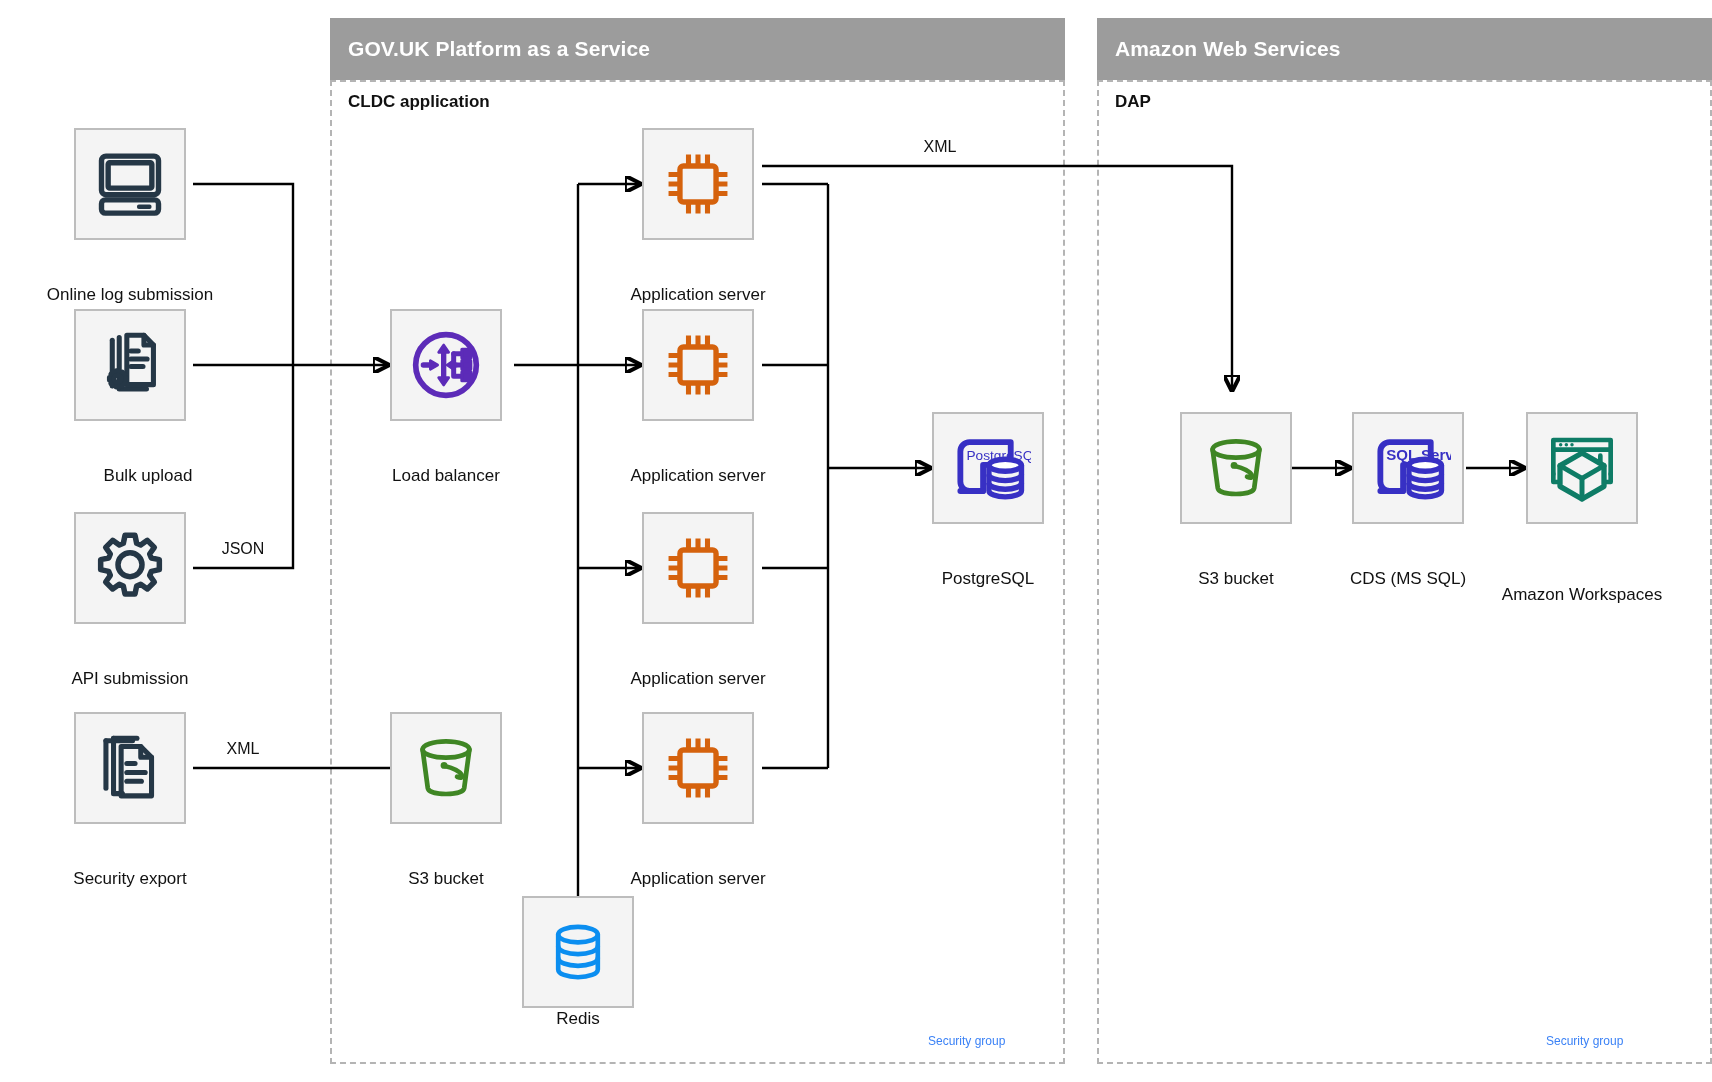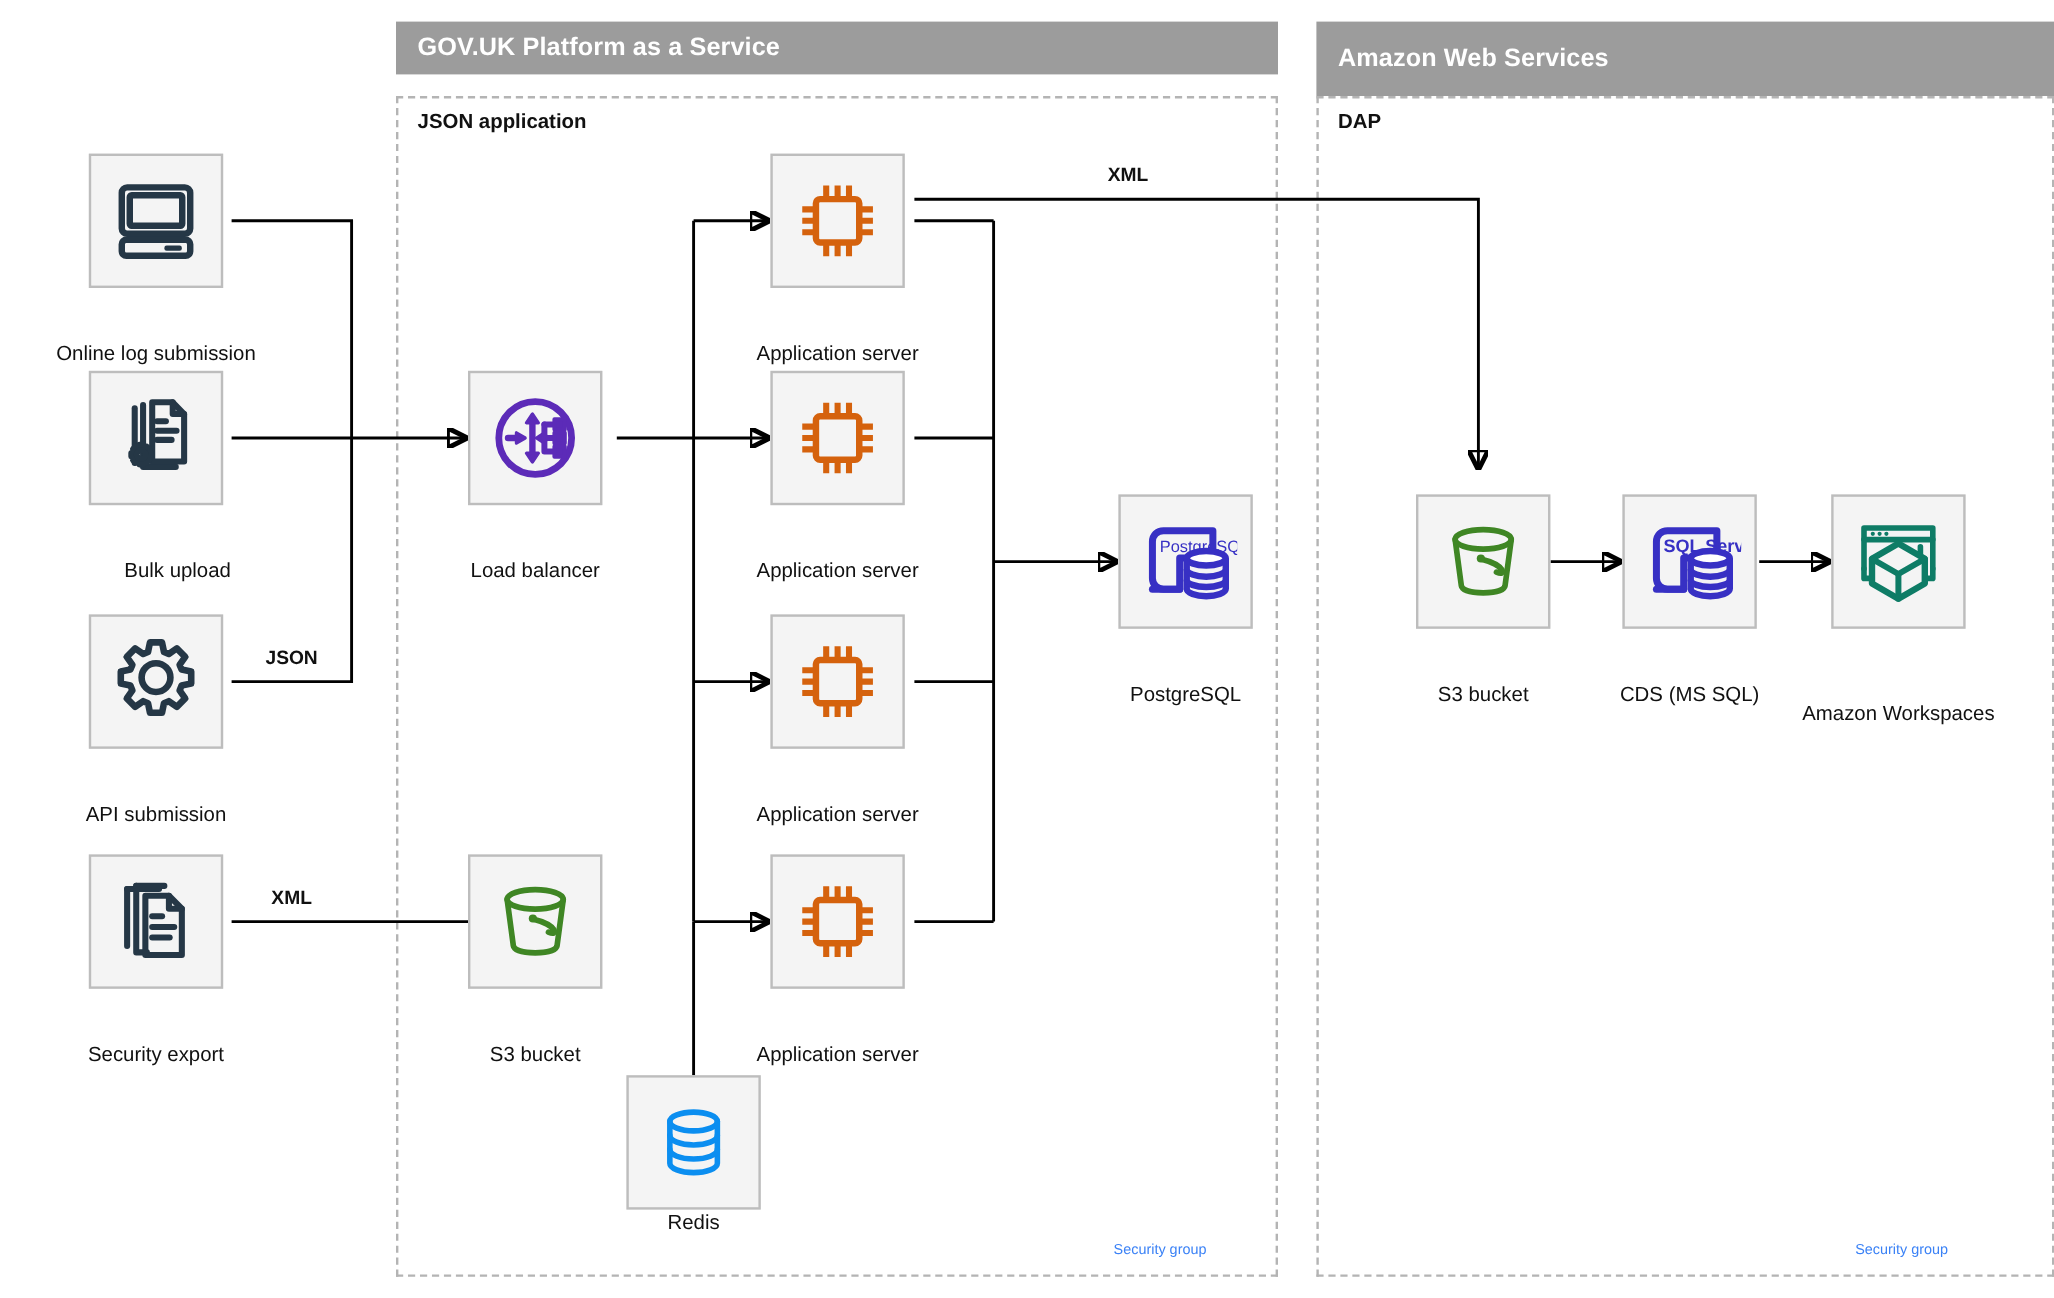--- a/index.html
+++ b/index.html
@@ -76,50 +76,49 @@
     margin-top: 32px;
   }
 
   
   .edge-label {
     position: absolute;
     font-size: 16px;
     color: #111111;
     white-space: nowrap;
     transform: translateX(-50%);
-    font-weight: bold;
   }
 
   
   #wires {
     position: absolute;
     left: 0; top: 0;
     width: 1712px;
     height: 1082px;
     pointer-events: none;
   }
   #wires path, #wires line { stroke: #000000; stroke-width: 2.4; fill: none; }
 </style>
 </head>
 <body>
 
 <div id="canvas">
 
-  <div class="group-header" style="left:330px; top:18px; width:735px; height:44px;">
+  <div class="group-header" style="left:330px; top:18px; width:735px; height:62px;">
     <span>GOV.UK Platform as a Service</span>
   </div>
 
   <div class="group-header" style="left:1097px; top:18px; width:651px; height:62px;">
     <span>Amazon Web Services</span>
   </div>
 
   <div class="security-box" style="left:330px; top:80px; width:735px; height:984px;"></div>
   <div class="security-box" style="left:1097px; top:80px; width:615px; height:984px;"></div>
 
-  <div class="subgroup-label" style="left:348px; top:92px;">JSON application</div>
+  <div class="subgroup-label" style="left:348px; top:92px;">CLDC application</div>
   <div class="subgroup-label" style="left:1115px; top:92px;">DAP</div>
 
   <div class="security-label" style="left:928px; top:1034px;">Security group</div>
   <div class="security-label" style="left:1546px; top:1034px;">Security group</div>
 
   <svg id="wires" viewBox="0 0 1712 1082">
     <defs>
       <marker id="arrow" viewBox="0 0 10 10" refX="9" refY="5" markerWidth="7" markerHeight="7" orient="auto-start-reverse">
         <path d="M 0 0 L 10 5 L 0 10 z" fill="#000000" stroke="none"></path>
       </marker>

